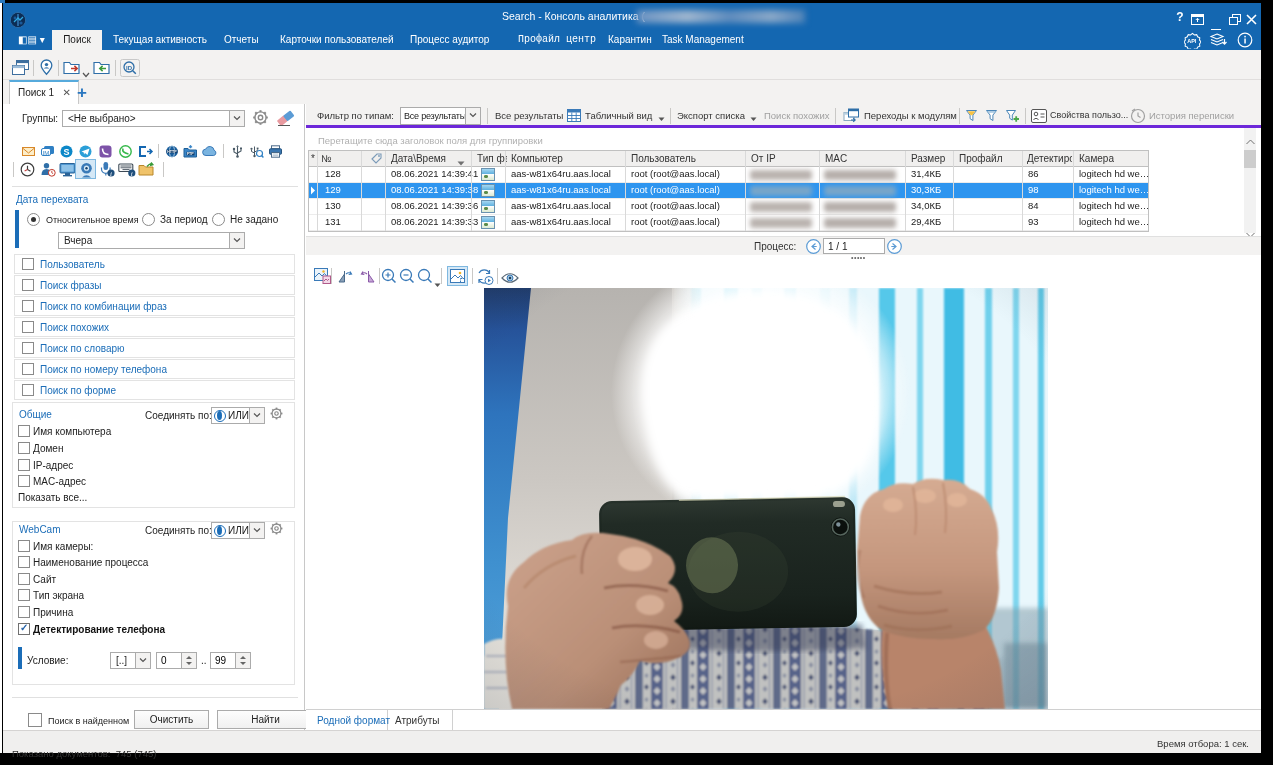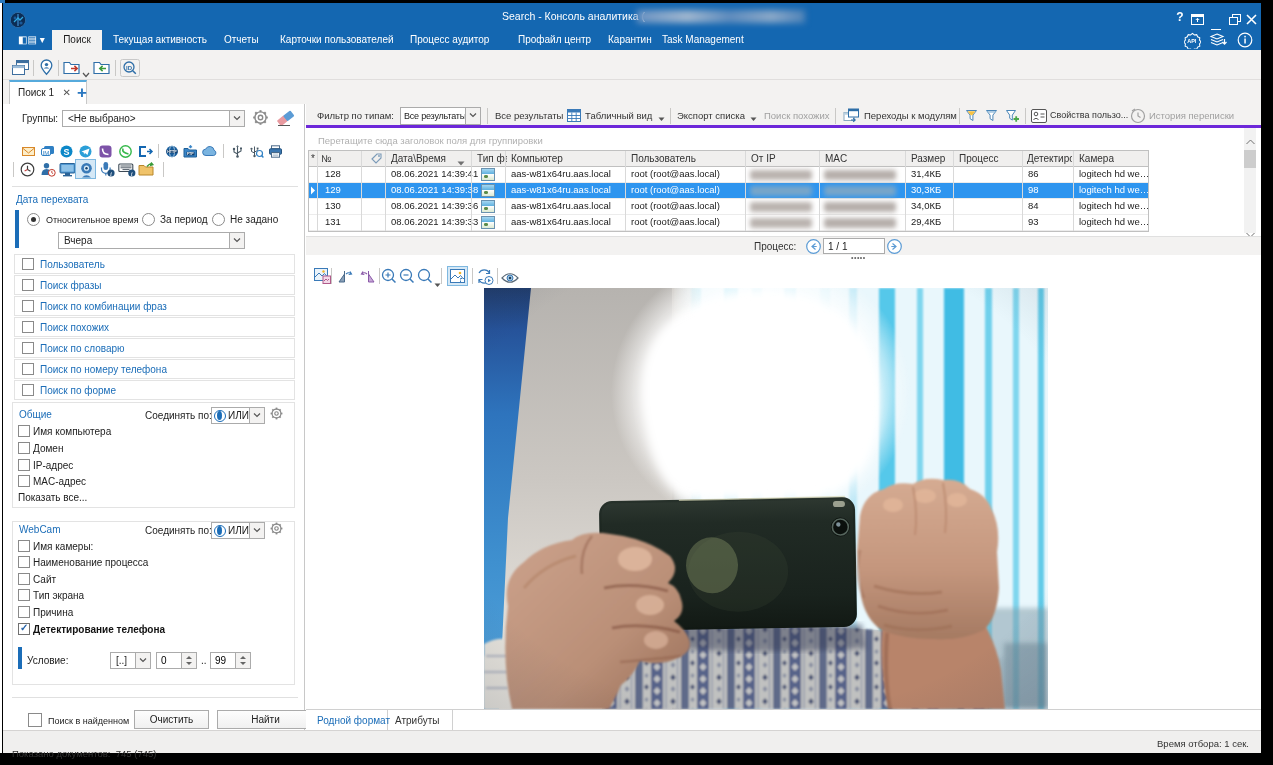--- a/index.html
+++ b/index.html
@@ -14,21 +14,21 @@
 #titleblur { left:634px; top:7px; width:168px; height:13px; background:linear-gradient(90deg,#6b93c2,#9fb6cf 30%,#5f8cbd 55%,#8aa8c8 80%,#4f83b8); filter:blur(3px); position:absolute;}
 .tbico { position:absolute; top:6px; color:#fff; font-size:13px; width:16px; text-align:center; }
 
 #menubar { position:absolute; left:0; top:27px; width:1258px; height:20px; background:#1467b1; }
 .menuitem { position:absolute; top:4px; color:#fff; font-size:10px; white-space:nowrap; }
 #menutab { position:absolute; left:49px; top:0px; width:50px; height:20px; background:#f3f2f1; color:#1a1a1a; font-size:10px; text-align:center; padding-top:4px; }
 
 #toolbar { position:absolute; left:0; top:47px; width:1258px; height:30px; background:#f3f2f1; border-bottom:1px solid #e0dedd; }
 
 #tabrow { position:absolute; left:0; top:77px; width:1258px; height:24px; background:#f3f2f1; }
-#tab1 { position:absolute; left:6px; top:0; width:78px; white-space:nowrap; height:24px; background:#fff; border:1px solid #c8c8c8; border-top:2px solid #56aadc; border-bottom:none; font-size:10px; color:#222; padding:5px 0 0 8px; }
+#tab1 { position:absolute; left:6px; top:0; width:70px; white-space:nowrap; height:24px; background:#fff; border:1px solid #c8c8c8; border-top:2px solid #56aadc; border-bottom:none; font-size:10px; color:#222; padding:5px 0 0 8px; }
 #tabplus { position:absolute; left:74px; top:3px; color:#2a77c0; font-size:17px; font-weight:bold; }
 
 #leftpanel { position:absolute; left:0; top:101px; width:302px; height:627px; background:#fff; border-right:1px solid #c8c8c8; }
 .bluetxt { color:#1b6db8; }
 .combo { position:absolute; background:#fff; border:1px solid #ababab; font-size:10px; color:#222; }
 .combo .arr { position:absolute; right:0; top:0; bottom:0; width:15px; border-left:1px solid #ababab; background:#f3f2f1; text-align:center; color:#555; }
 .arr svg { margin-top:3px; }
 .cb { position:absolute; width:12px; height:12px; background:#fff; border:1px solid #8a8a8a; }
 .itm { position:absolute; left:11px; width:281px; height:20px; border:1px solid #e3e3e3; background:#fff; }
 .itm .cb { left:7px; top:3px; }
@@ -115,21 +115,21 @@
         </svg></div>
   </div>
 
   <div id="menubar">
     <div class="menuitem" style="left:15px;">◧▤ ▾</div>
     <div id="menutab">Поиск</div>
     <div class="menuitem" style="left:110px;">Текущая активность</div>
     <div class="menuitem" style="left:221px;">Отчеты</div>
     <div class="menuitem" style="left:277px;">Карточки пользователей</div>
     <div class="menuitem" style="left:407px;">Процесс аудитор</div>
-    <div class="menuitem" style="left:515px;">Профайл центр</div>
+    <div class="menuitem" style="left:515px;font-family:Liberation Mono, monospace;">Профайл центр</div>
     <div class="menuitem" style="left:605px;">Карантин</div>
     <div class="menuitem" style="left:659px;">Task Management</div>
     <div class="ico" style="left:1181px;top:2px;"><svg width="17" height="17" viewBox="0 0 17 17">
           <path d="M8.5 1 l2 1.6 2.5 -0.3 1 2.3 2.3 1 -0.3 2.5 1.6 2 -1.6 2 0.3 2.5 -2.3 1 -1 2.3 -2.5 -0.3 -2 1.6 -2 -1.6 -2.5 0.3 -1 -2.3 -2.3 -1 0.3 -2.5 -1.6 -2 1.6 -2 -0.3 -2.5 2.3 -1 1 -2.3 2.5 0.3 z" fill="none" stroke="#fff" stroke-width="1.1" transform="scale(0.94) translate(0.5 0.5)"></path>
           <text x="3.2" y="11" font-size="5.5" fill="#fff" font-family="Liberation Sans" font-weight="bold">API</text>
         </svg></div>
     <div class="ico" style="left:1206px;top:2px;"><svg width="19" height="17" viewBox="0 0 19 17">
           <path d="M8 2 L14 4.5 L8 7 L2 4.5 Z M2 7.5 L8 10 L14 7.5 M2 10.5 L8 13 L14 10.5" fill="none" stroke="#fff" stroke-width="1.1"></path>
           <path d="M15.5 7 v5 m-2 -2 l2 2.2 l2 -2.2" stroke="#fff" stroke-width="1.2" fill="none"></path>
         </svg></div>
@@ -551,21 +551,21 @@
         <div class="hcell" style="left:82px;">Дата\Время</div>
         <div class="hcell" style="left:148px;top:6px;"><svg width="8" height="5">
               <path d="M0.5 0.5 h7 L4 4.5 Z" fill="#707070"></path>
             </svg></div>
         <div class="hcell" style="left:168px;width:30px;overflow:hidden;">Тип фа</div>
         <div class="hcell" style="left:202px;">Компьютер</div>
         <div class="hcell" style="left:322px;">Пользователь</div>
         <div class="hcell" style="left:442px;">От IP</div>
         <div class="hcell" style="left:516px;">MAC</div>
         <div class="hcell" style="left:602px;">Размер</div>
-        <div class="hcell" style="left:650px;">Процесс</div>
+        <div class="hcell" style="left:650px;">Профайл</div>
         <div class="hcell" style="left:718px;width:45px;overflow:hidden;">Детектирова</div>
         <div class="hcell" style="left:770px;">Камера</div>
       </div>
       <div class="grow" style="top:16px;">
         <div class="gcell" style="left:16px;">128</div>
         <div class="gcell" style="left:82px;">08.06.2021 14:39:41</div>
         <div class="gcell picc" style="left:172px;"></div>
         <div class="gcell" style="left:202px;">aas-w81x64ru.aas.local</div>
         <div class="gcell" style="left:322px;">root (root@aas.local)</div>
         <div class="blurip" style="left:441px;"></div>

